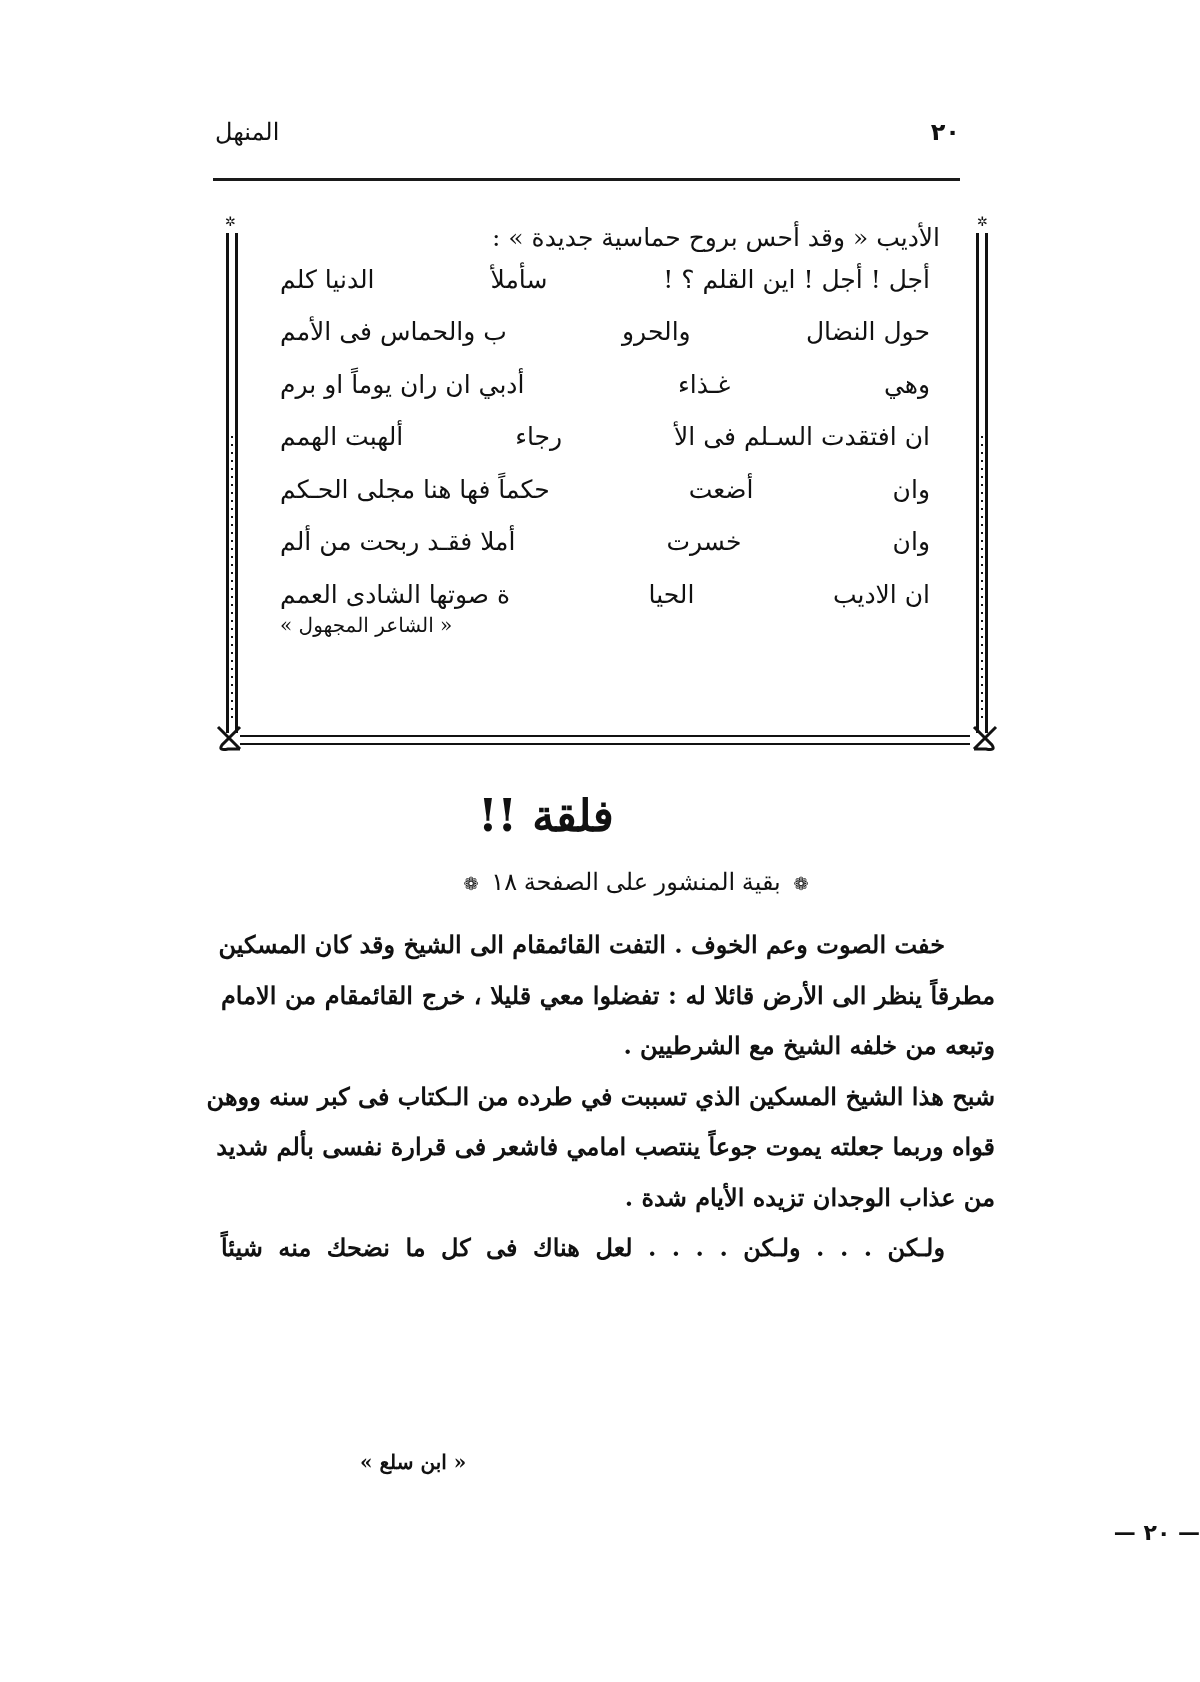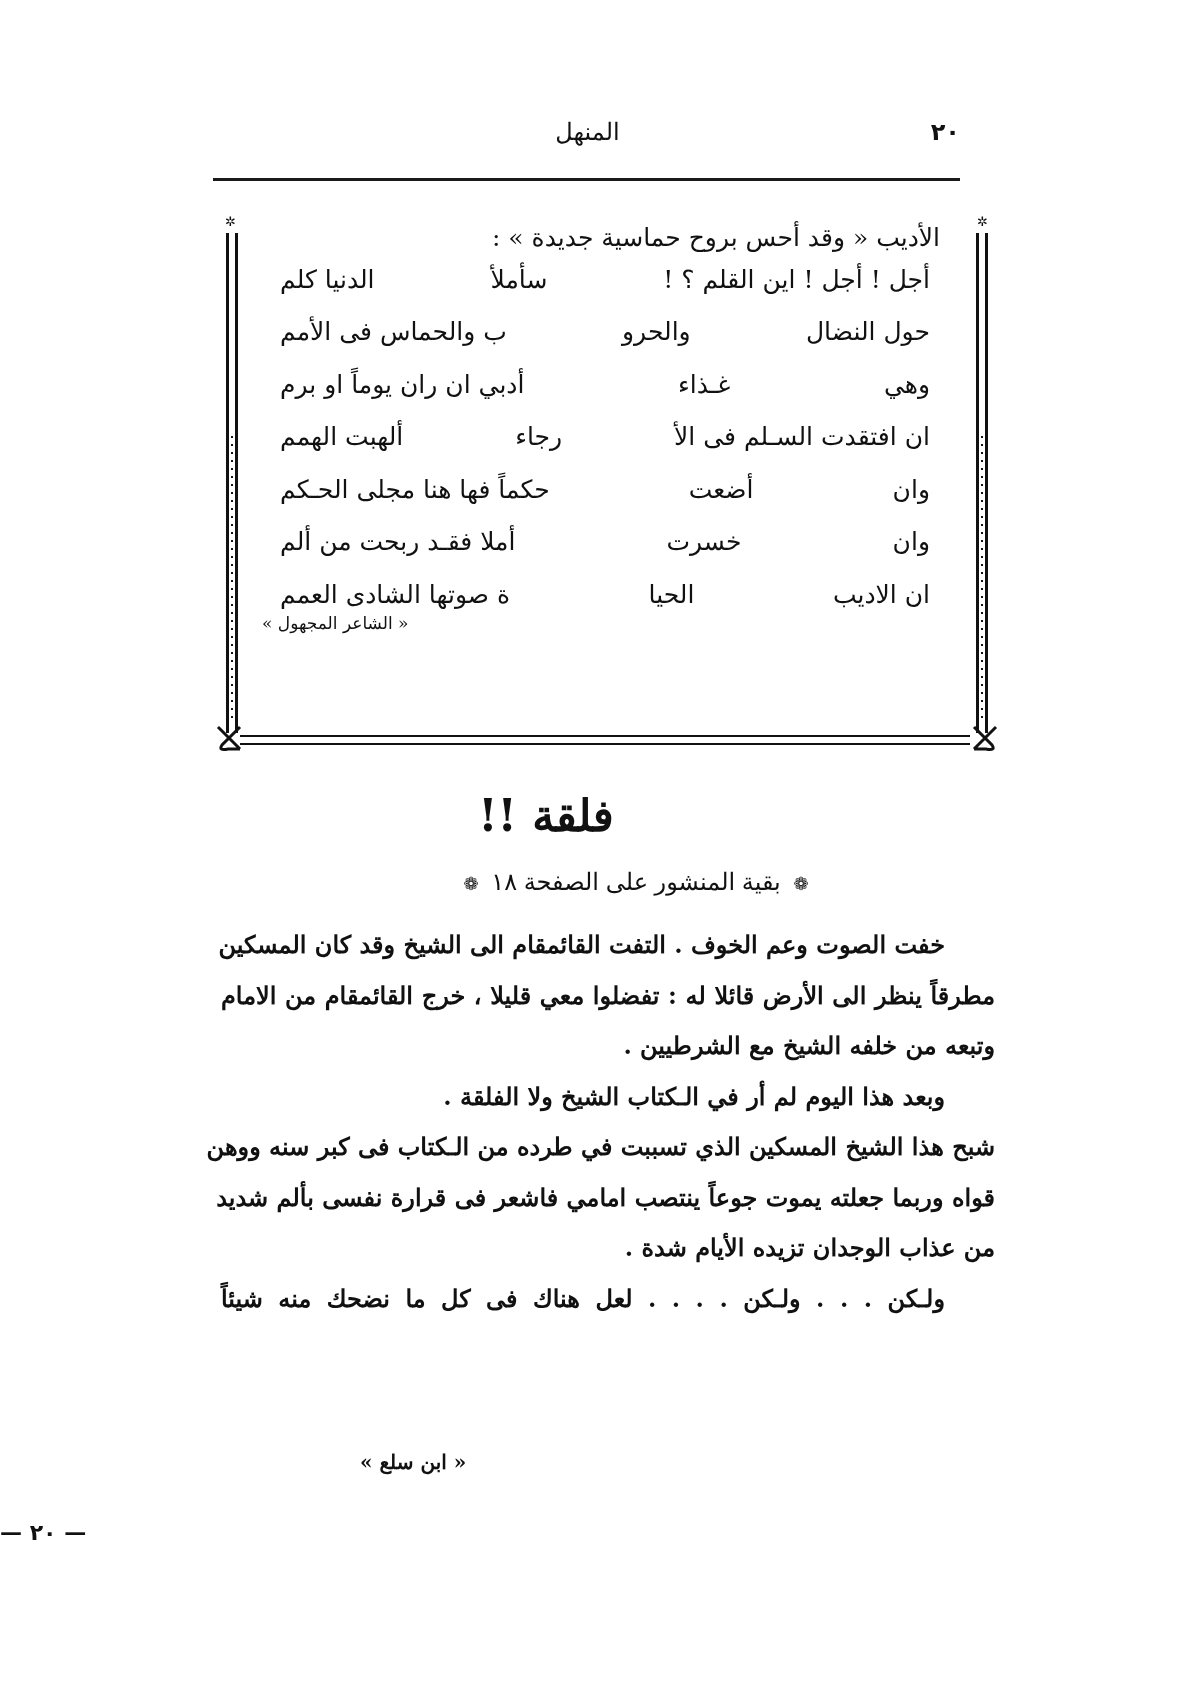--- a/index.html
+++ b/index.html
@@ -30,21 +30,21 @@
       right: 0;
       top: 0;
       font-size: 24px;
       font-weight: bold;
     }
     .header-title {
       position: absolute;
       left: 0;
       right: 0;
       top: 0;
-      text-align: center;
+      text-align: left;
       font-size: 24px;
       font-family: "DejaVu Serif", serif;
     }
     .header-rule {
       position: absolute;
       top: 178px;
       left: 213px;
       width: 747px;
       height: 3px;
       background: #1a1a1a;
@@ -137,22 +137,22 @@
       display: flex;
       justify-content: space-between;
       align-items: center;
       font-size: 25px;
       font-family: "DejaVu Serif", serif;
     }
     .verse span { white-space: nowrap; }
     .poem-attrib {
       position: absolute;
       top: 398px;
-      left: 52px;
-      font-size: 17px;
+      left: 70px;
+      font-size: 20px;
       font-family: "DejaVu Serif", serif;
     }
 
     
     .article-title {
       position: absolute;
       top: 790px;
       left: 0;
       width: 1092px;
       text-align: center;
@@ -196,21 +196,21 @@
       left: 360px;
       font-size: 20px;
       font-weight: bold;
       font-family: "DejaVu Serif", serif;
     }
     .footer-page-num {
       position: absolute;
       top: 1520px;
       left: 0;
       width: 1200px;
-      text-align: left;
+      text-align: right;
       font-size: 22px;
       font-weight: bold;
     }
   </style>
 </head>
 <body>
 
 <div class="running-header">
   <div class="header-page-num">٢٠</div>
   <div class="header-title rtl">المنهل</div>
@@ -282,21 +282,20 @@
 <div class="continued-note rtl">
   <span class="orn">❁</span>
   <span>بقية المنشور على الصفحة ١٨</span>
   <span class="orn">❁</span>
 </div>
 
 <div class="article-body rtl">
   <span class="line indent">خفت الصوت وعم الخوف . التفت القائمقام الى الشيخ وقد كان المسكين</span>
   <span class="line">مطرقاً ينظر الى الأرض قائلا له : تفضلوا معي قليلا ، خرج القائمقام من الامام</span>
   <span class="line short">وتبعه من خلفه الشيخ مع الشرطيين .</span>
-  <span class="line indent short">وبعد هذا اليوم لم أر في الـكتاب الشيخ ولا الفلقة .</span>
   <span class="line">شبح هذا الشيخ المسكين الذي تسببت في طرده من الـكتاب فى كبر سنه ووهن</span>
   <span class="line">قواه وربما جعلته يموت جوعاً ينتصب امامي فاشعر فى قرارة نفسى بألم شديد</span>
   <span class="line short">من عذاب الوجدان تزيده الأيام شدة .</span>
   <span class="line indent">ولـكن . . . ولـكن . . . . لعل هناك فى كل ما نضحك منه شيئاً</span>
 </div>
 
 <div class="article-signature rtl">« ابن سلع »</div>
 
 <div class="footer-page-num">— ٢٠ —</div>
 

